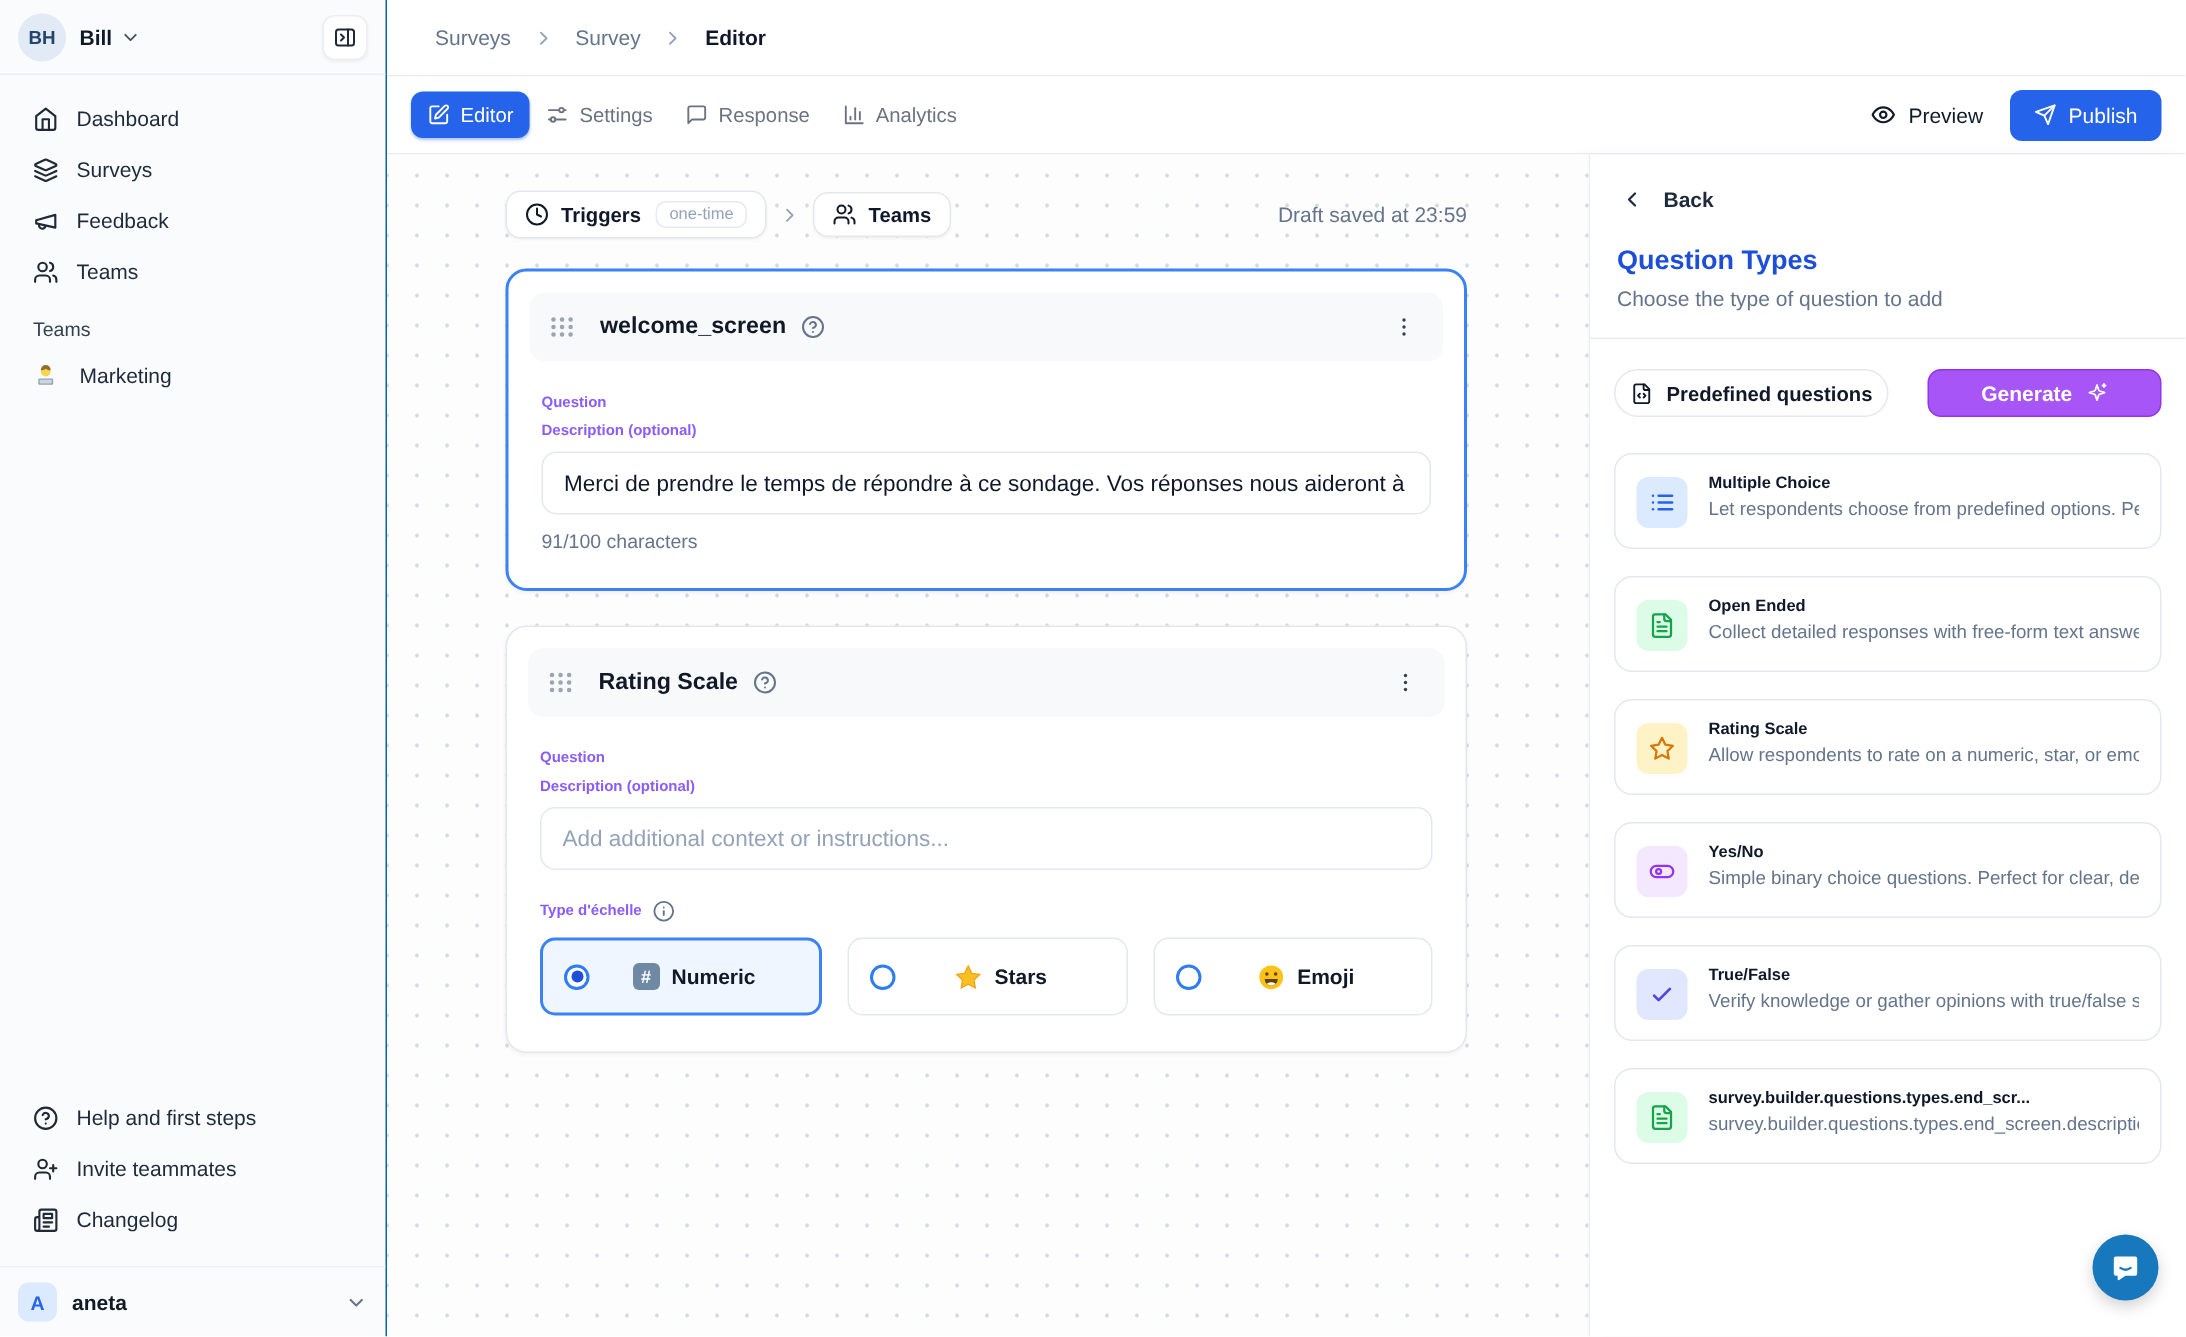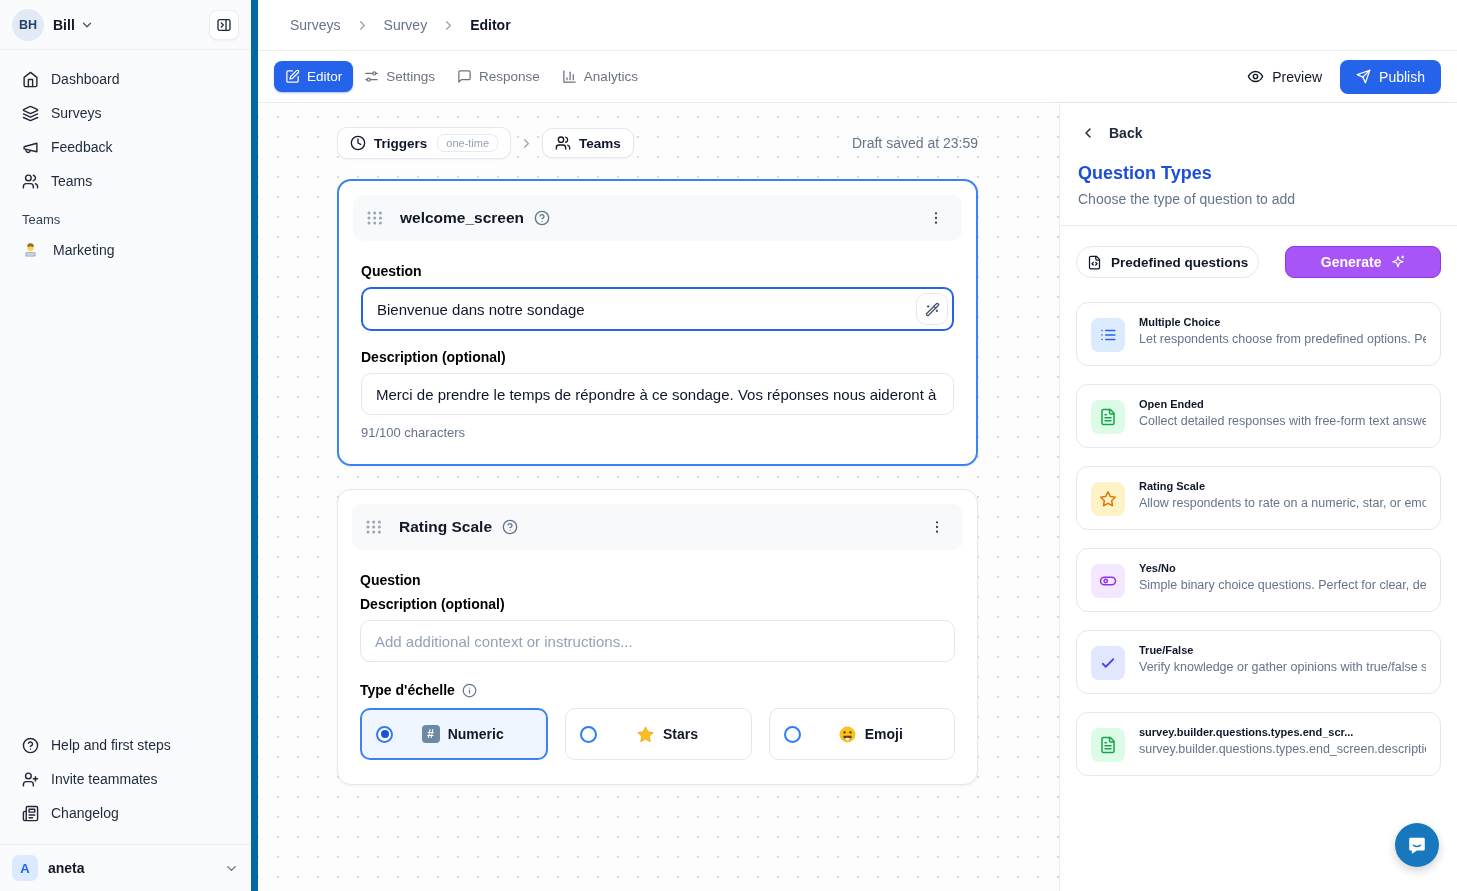--- a/index.html
+++ b/index.html
@@ -4,21 +4,21 @@
 <style>
   * { margin:0; padding:0; box-sizing:border-box; }
   html,body { width:1457px; height:891px; overflow:hidden; }
   body {
     font-family:"Liberation Sans", sans-serif;
     color:#1e293b; background:#fff; display:flex;
   }
   svg { display:block; }
 
   
-  .sidebar { width:258px; min-width:258px; height:100%; background:#fafbfc; border-right:7px solid #0369a1; display:flex; flex-direction:column; }
+  .sidebar { width:258px; min-width:258px; height:100%; background:#fafbfc; border-right:1px solid #0369a1; display:flex; flex-direction:column; }
   .sb-header { height:50px; display:flex; align-items:center; padding:0 12px; border-bottom:1px solid #edeff2; }
   .avatar-circle { width:32px; height:32px; border-radius:50%; background:#e2eaf6; color:#24456b; font-size:12.5px; font-weight:bold; display:flex; align-items:center; justify-content:center; }
   .sb-user-name { font-size:14px; font-weight:700; color:#111827; margin-left:9px; }
   .sb-header .chev { color:#475569; margin-left:5px; }
   .sb-collapse { margin-left:auto; width:30px; height:30px; border-radius:8px; background:#fff; border:1px solid #eceef1; display:flex; align-items:center; justify-content:center; color:#1f2937; cursor:pointer; box-shadow:0 1px 2px rgba(16,24,40,.05); }
   .sb-nav { padding:12px 12px 0; }
   .sb-item { display:flex; align-items:center; gap:12px; height:34px; padding:0 10px; border-radius:8px; font-size:14px; color:#1e293b; cursor:pointer; }
   .sb-item .ic { color:#1f2937; display:flex; }
   .sb-section { font-size:13px; color:#334155; padding:14px 10px 6px; margin-left:12px; font-weight:400; }
   .team-item { display:flex; align-items:center; gap:14px; height:34px; padding:0 10px; margin:0 12px; border-radius:8px; font-size:14px; cursor:pointer; }
@@ -61,21 +61,21 @@
 
   
   .qcard { background:#fff; border-radius:14px; border:1.5px solid #e2e8f0; box-shadow:0 1px 3px rgba(16,24,40,.05); margin-bottom:23px; }
   .qcard.selected { border:2px solid #3b82f6; }
   .qcard-header { margin:14px; background:#f7f9fb; border-radius:10px; height:46px; display:flex; align-items:center; padding:0 14px; }
   .grip { color:#9aa4b2; margin-right:14px; cursor:grab; display:flex; }
   .qcard-title { font-size:15.5px; font-weight:700; color:#111827; }
   .help-ic { color:#64748b; margin-left:10px; display:flex; cursor:pointer; }
   .kebab { margin-left:auto; color:#334155; cursor:pointer; padding:4px; display:flex; }
   .qcard-body { padding:8px 22px 24px; }
-  .field-label { font-size:14px; font-weight:600; color:#000000; margin-bottom:8px; display:flex; align-items:center; gap:7px; }
+  .field-label { font-size:10px; font-weight:600; color:#8b5cf6; margin-bottom:8px; display:flex; align-items:center; gap:7px; }
   .input-wrap { position:relative; margin-bottom:18px; }
   .text-input { width:100%; height:44px; border:1px solid #e2e8f0; border-radius:10px; padding:0 48px 0 14px; font-size:15px; color:#0f172a; font-family:inherit; background:#fff; outline:none; }
   .text-input.focused { border:2px solid #2563eb; }
   .text-input::placeholder { color:#94a3b8; }
   .desc-input { height:42px; padding-right:14px; }
   .wand-btn { position:absolute; right:6px; top:50%; transform:translateY(-50%); width:32px; height:32px; border-radius:10px; border:1px solid #e4e8ee; background:#fff; display:flex; align-items:center; justify-content:center; color:#475569; cursor:pointer; }
   .char-count { font-size:13px; color:#64748b; margin:-8px 0 0; }
   .scale-section { margin-top:20px; }
   .scale-row { display:flex; gap:17px; margin-top:10px; }
   .scale-option { flex:1; height:52px; border:1px solid #e2e8f0; border-radius:10px; background:#fff; display:flex; align-items:center; padding:0 14px; cursor:pointer; }
@@ -376,35 +376,20 @@
             <span class="kebab">
               <svg width="16" height="16" viewBox="0 0 24 24" fill="currentColor">
                   <circle cx="12" cy="5" r="1.7"></circle>
                   <circle cx="12" cy="12" r="1.7"></circle>
                   <circle cx="12" cy="19" r="1.7"></circle>
                 </svg>
             </span>
           </div>
           <div class="qcard-body">
             <div class="field-label">Question</div>
-            <div class="input-wrap">
-              <input class="text-input focused" type="text" value="Bienvenue dans notre sondage" style="">
-              <button class="wand-btn">
-                <span>
-                  <svg width="15" height="15" viewBox="0 0 24 24" fill="none" stroke="currentColor" stroke-width="2" stroke-linecap="round" stroke-linejoin="round">
-                      <path d="m21.6 3.6-1.2-1.2a1.2 1.2 0 0 0-1.7 0L2.4 18.7a1.2 1.2 0 0 0 0 1.7l1.2 1.2a1.2 1.2 0 0 0 1.7 0L21.6 5.3a1.2 1.2 0 0 0 0-1.7Z"></path>
-                      <path d="m14 7 3 3"></path>
-                      <path d="M5 6v2"></path>
-                      <path d="M4 7h2"></path>
-                      <path d="M19 13v2"></path>
-                      <path d="M18 14h2"></path>
-                    </svg>
-                </span>
-              </button>
-            </div>
             <div class="field-label">Description (optional)</div>
             <div class="input-wrap">
               <input class="text-input desc-input" type="text" value="Merci de prendre le temps de répondre à ce sondage. Vos réponses nous aideront à amélior" style="">
             </div>
             <div class="char-count">91/100 characters</div>
           </div>
         </div>
 
         <div class="qcard">
           <div class="qcard-header">

